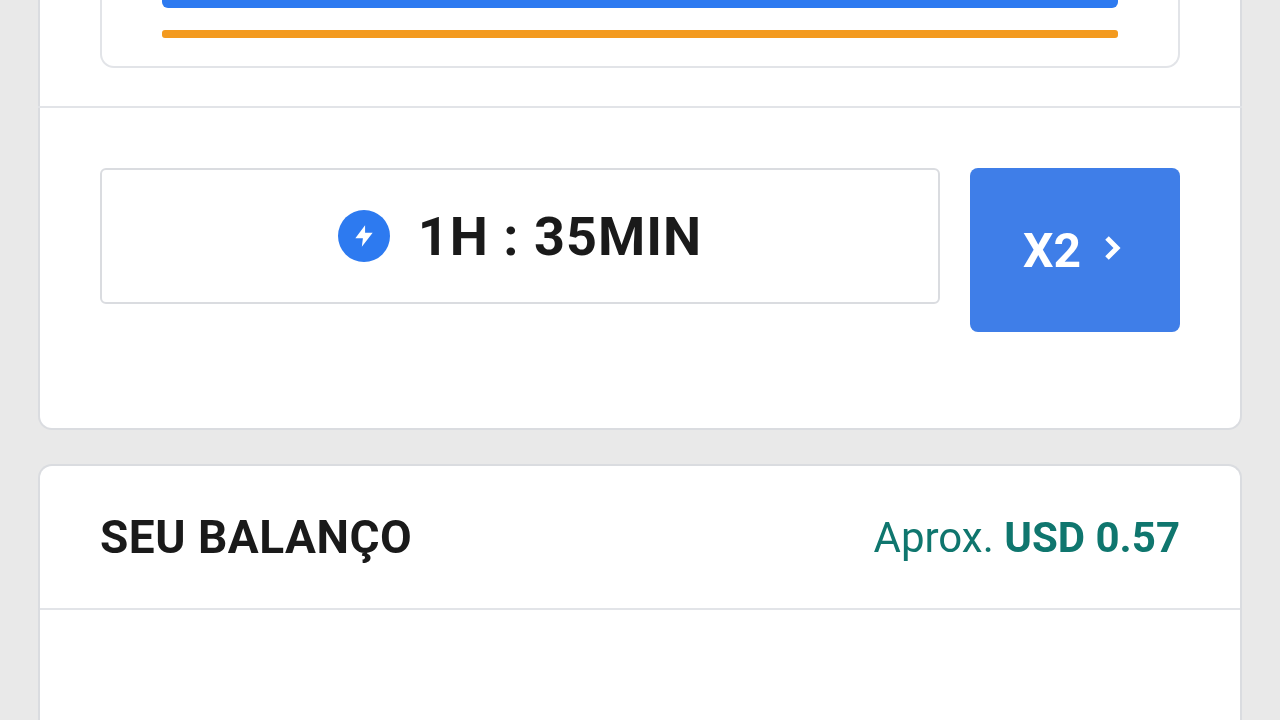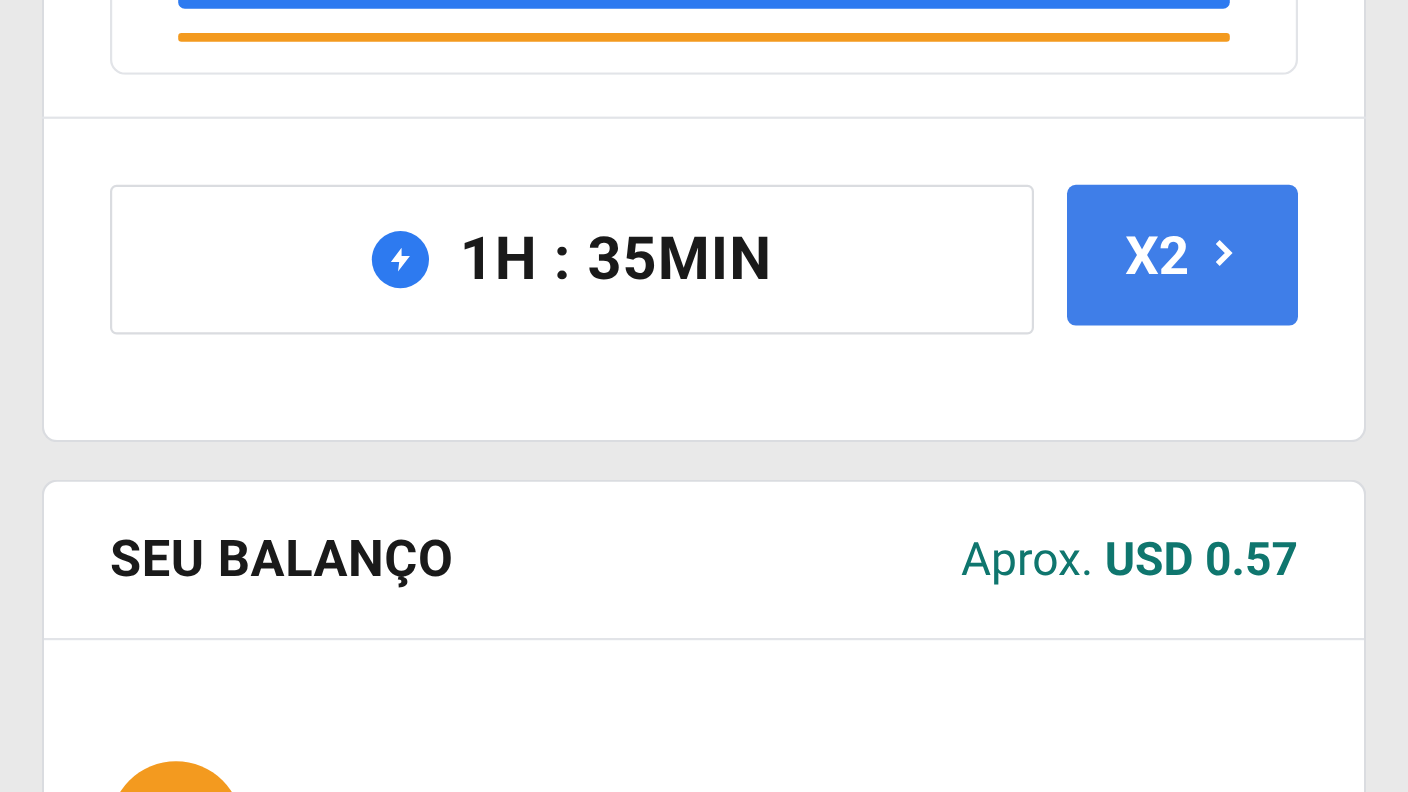--- a/index.html
+++ b/index.html
@@ -88,21 +88,21 @@
   }
   .bolt-circle svg { width: 26px; height: 26px; fill: #ffffff; }
   .timer-text {
     font-size: 54px;
     font-weight: 700;
     letter-spacing: 1px;
     color: #1a1a1a;
   }
   .x2-button {
     width: 210px;
-    height: 128px;
+    height: 164px;
     background: #3f7ee8;
     border-radius: 8px;
     display: flex;
     align-items: center;
     justify-content: center;
     gap: 16px;
     cursor: pointer;
   }
   .x2-label {
     color: #ffffff;

